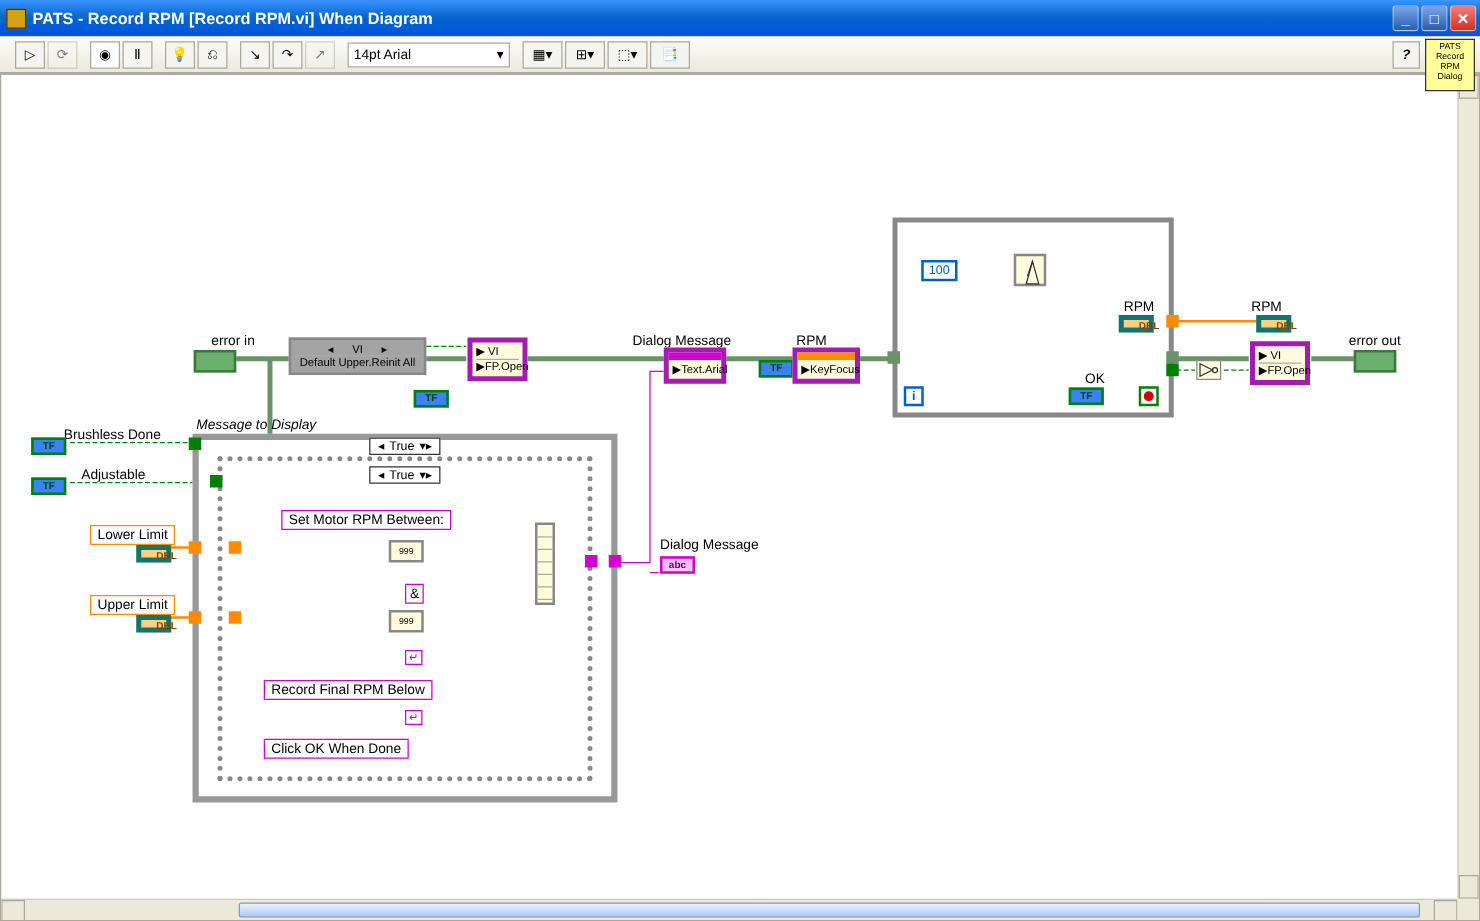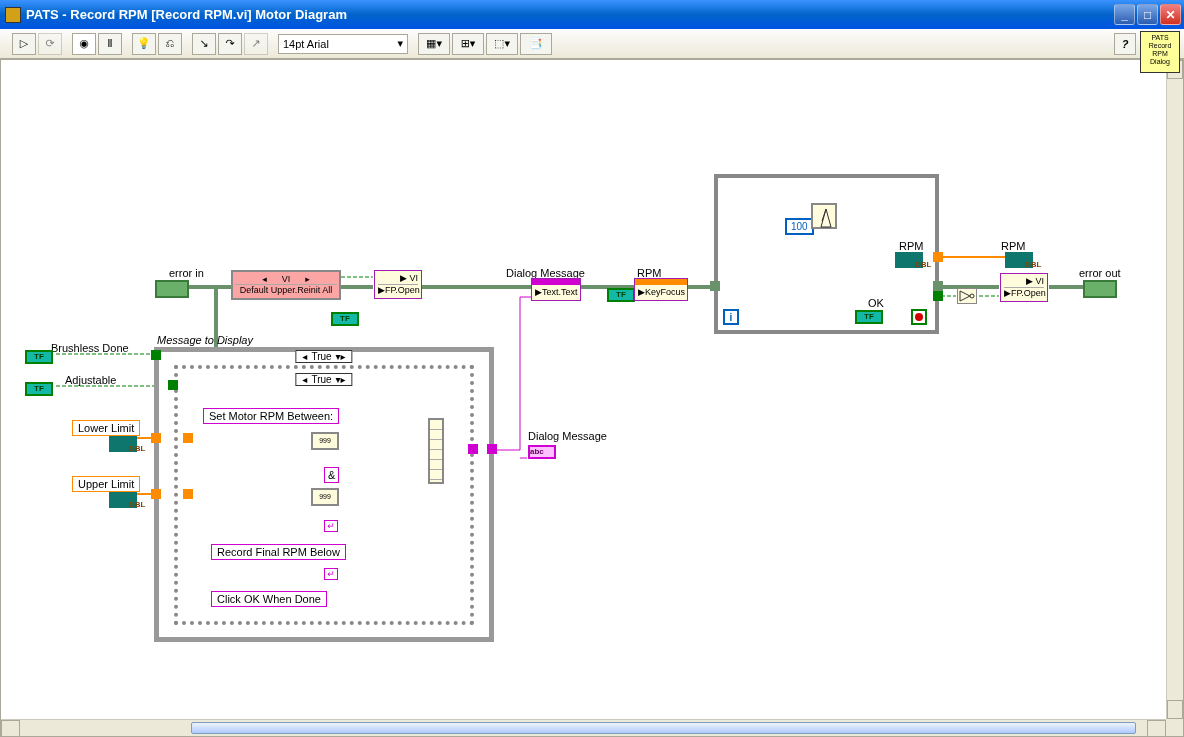--- a/index.html
+++ b/index.html
@@ -37,24 +37,24 @@
 .scrollbar-h { position: absolute; left: 0; right: 17px; bottom: 0; height: 17px; background: #ece9d8; border-top: 1px solid #cdcabb; }
 .scrollbar-h-thumb { position: absolute; left: 190px; right: 30px; top: 2px; bottom: 2px; background: linear-gradient(to bottom, #eef3fb, #aecaff); border: 1px solid #7b9ebd; border-radius: 2px; }
 .scrollbar-h::before { content:""; position:absolute; top:0; left:0; width:17px; height:17px; background:#ece9d8; border:1px solid #aca899;}
 .scrollbar-h::after { content:""; position:absolute; top:0; right:0; width:17px; height:17px; background:#ece9d8; border:1px solid #aca899;}
 .corner { position: absolute; right: 0; bottom: 0; width: 17px; height: 17px; background: #ece9d8; }
 
 .label { font-size: 11px; color: #000; position: absolute; white-space: nowrap; }
 .label-magenta-box { border: 1px solid #d000d0; background: #fff; padding: 1px 5px; color: #000; }
 
 .term-error { width: 34px; height: 18px; border: 2px solid #3a7a3a; background: #6ab06a; }
-.term-bool { width: 28px; height: 14px; border: 2px solid #008000; background: #14b8a6; font-size: 8px; text-align: center; line-height: 10px; font-weight: bold; color: #004000; }
-.term-dbl { width: 28px; height: 14px; border: 8px solid #0f766e; background: #ffd080; font-size: 8px; text-align: center; line-height: 10px; font-weight: bold; color: #804000; padding-left: 12px; }
-.node-cream { border: 2px solid #888; background: #fca5a5; position: absolute; }
-.node-prop { border: 1px solid #a21caf; background: #fffbdd; font-size: 9px; padding: 2px 3px; line-height: 11px; position: absolute; text-align: right; }
+.term-bool { width: 28px; height: 14px; border: 2px solid #008000; background: #3b82f6; font-size: 8px; text-align: center; line-height: 10px; font-weight: bold; color: #004000; }
+.term-dbl { width: 28px; height: 14px; border: 4px solid #0f766e; background: #ffd080; font-size: 8px; text-align: center; line-height: 10px; font-weight: bold; color: #804000; padding-left: 12px; }
+.node-cream { border: 2px solid #888; background: #a3a3a3; position: absolute; }
+.node-prop { border: 4px solid #a21caf; background: #fffbdd; font-size: 9px; padding: 2px 3px; line-height: 11px; position: absolute; }
 .case-struct { border: 5px solid #999; background: #fff; position: absolute; }
 .case-struct-inner { position: absolute; border: 4px dotted #888; }
 .case-header { position: absolute; top: -2px; left: 50%; transform: translateX(-50%); background: #fff; border: 1px solid #333; padding: 0 6px; font-size: 10px; display: flex; align-items: center; gap: 4px; }
 .while-loop { border: 4px solid #888; position: absolute; background: #fff; }
 .while-iter { position: absolute; bottom: 5px; left: 5px; width: 16px; height: 16px; border: 2px solid #0060c0; color: #0060c0; font-weight: bold; text-align: center; font-size: 10px; line-height: 14px; }
 .while-stop { position: absolute; bottom: 5px; right: 8px; width: 16px; height: 16px; border: 2px solid #008000; background: #fff; display: flex; align-items: center; justify-content: center; }
 .while-stop::after { content:""; width: 8px; height: 8px; background: #d00000; border-radius: 50%; }
 
 .const-box { border: 2px solid #0060c0; background: #fff; padding: 1px 4px; font-size: 10px; color: #0060c0; position: absolute; }
 .metro { width: 26px; height: 26px; border: 2px solid #888; background: #fffbdd; position: absolute; }
@@ -69,21 +69,21 @@
 .concat-node { border: 2px solid #888; background: #fffbdd; position: absolute; width: 16px; }
 .concat-row { height: 10px; border-bottom: 1px solid #aaa; }
 .subnode { width: 28px; height: 18px; border: 2px solid #888; background: #fffbdd; position: absolute; font-size: 8px; text-align: center; line-height: 14px; }
 </style>
 </head>
 <body>
 
 <div class="window">
   <div class="titlebar">
     <div class="titlebar-icon"></div>
-    <div class="titlebar-text">PATS - Record RPM [Record RPM.vi] Motor Diagram</div>
+    <div class="titlebar-text">PATS - Record RPM [Record RPM.vi] When Diagram</div>
     <div class="titlebar-btns">
       <div class="tb-btn tb-min">_</div>
       <div class="tb-btn tb-max">□</div>
       <div class="tb-btn tb-close">✕</div>
     </div>
   </div>
 
 
   <div class="toolbar-row">
     <div class="tdiv"></div>
@@ -160,35 +160,35 @@
 
       <div class="node-prop" style="left:373px; top:210px; width:48px;">
         <div style="border-bottom:1px solid #aaa;">▶ <span>VI</span></div>
         <div>▶<span>FP.Open</span></div>
       </div>
       <div class="term-bool" style="position:absolute; left:330px; top:252px;">TF</div>
 
       <div class="label" style="left:505px; top:207px;">Dialog Message</div>
       <div class="node-prop" style="left:530px; top:218px; width:50px;">
         <div style="height:6px; background:#d000d0; margin:-2px -3px 2px -3px;"></div>
-        <div>▶<span>Text.Text</span></div>
+        <div>▶<span>Text.Arial</span></div>
       </div>
 
       <div class="label" style="left:636px; top:207px;">RPM</div>
       <div class="term-bool" style="position:absolute; left:606px; top:228px;">TF</div>
       <div class="node-prop" style="left:633px; top:218px; width:54px;">
         <div style="height:6px; background:#ff8c00; margin:-2px -3px 2px -3px;"></div>
         <div>▶<span>KeyFocus</span></div>
       </div>
 
       <div class="while-loop" style="left:713px; top:114px; width:225px; height:160px;">
         <div class="while-iter">i</div>
         <div class="while-stop"></div>
       </div>
-      <div class="const-box" style="left:784px; top:148px;margin-top:10px;">100</div>
+      <div class="const-box" style="left:736px; top:148px;">100</div>
       <div class="metro" style="left:810px; top:143px;">
         <svg width="26" height="26">
             <path d="M8 22 L13 4 L18 22 Z" fill="none" stroke="#333"></path>
             <line x1="13" y1="4" x2="9" y2="16" stroke="#333"></line>
           </svg>
       </div>
       <div class="label" style="left:898px; top:180px;">RPM</div>
       <div class="term-dbl" style="position:absolute; left:894px; top:192px;">DBL</div>
       <div class="label" style="left:867px; top:237px;">OK</div>
       <div class="term-bool" style="position:absolute; left:854px; top:250px;">TF</div>
@@ -236,40 +236,40 @@
 
       <div style="position:absolute; left:150px; top:290px; width:10px; height:10px; background:#008000;"></div>
       <div style="position:absolute; left:167px; top:320px; width:10px; height:10px; background:#008000;"></div>
       <div style="position:absolute; left:150px; top:373px; width:10px; height:10px; background:#ff8c00;"></div>
       <div style="position:absolute; left:182px; top:373px; width:10px; height:10px; background:#ff8c00;"></div>
       <div style="position:absolute; left:150px; top:429px; width:10px; height:10px; background:#ff8c00;"></div>
       <div style="position:absolute; left:182px; top:429px; width:10px; height:10px; background:#ff8c00;"></div>
       <div style="position:absolute; left:467px; top:384px; width:10px; height:10px; background:#d000d0;"></div>
       <div style="position:absolute; left:486px; top:384px; width:10px; height:10px; background:#d000d0;"></div>
 
-      <div class="label label-magenta-box" style="left:202px; top:348px;">Set Motor RPM Between:</div>
+      <div class="label label-magenta-box" style="left:224px; top:348px;">Set Motor RPM Between:</div>
       <div class="subnode" style="left:310px; top:372px;"><span style="font-size:7px">999</span></div>
       <div class="label label-magenta-box" style="left:323px; top:407px; padding:1px 3px;">&amp;</div>
       <div class="subnode" style="left:310px; top:428px;"><span style="font-size:7px">999</span></div>
       <div style="position:absolute; left:323px; top:460px; width:14px; height:12px; border:1px solid #d000d0; background:#fff; font-size:9px; text-align:center; color:#d000d0;">↵</div>
       <div class="label label-magenta-box" style="left:210px; top:484px;">Record Final RPM Below</div>
       <div style="position:absolute; left:323px; top:508px; width:14px; height:12px; border:1px solid #d000d0; background:#fff; font-size:9px; text-align:center; color:#d000d0;">↵</div>
       <div class="label label-magenta-box" style="left:210px; top:531px;">Click OK When Done</div>
 
       <div class="concat-node" style="left:427px; top:358px; height:66px;">
         <div class="concat-row"></div>
           <div class="concat-row"></div>
           <div class="concat-row"></div>
         <div class="concat-row"></div>
           <div class="concat-row"></div>
           <div class="concat-row"></div>
       </div>
 
       <div class="label" style="left:527px; top:370px;">Dialog Message</div>
-      <div style="position:absolute; left:527px; top:385px; width:28px; height:14px; border:2px solid #d000d0; background:#ffc0ff; font-size:8px; text-align:left; line-height:10px; color:#600060; font-weight:bold;">abc</div>
+      <div style="position:absolute; left:527px; top:385px; width:28px; height:14px; border:2px solid #d000d0; background:#ffc0ff; font-size:8px; text-align:center; line-height:10px; color:#600060; font-weight:bold;">abc</div>
 
     </div>
     <div class="scrollbar-v"></div>
     <div class="scrollbar-h">
         <div class="scrollbar-h-thumb"></div>
       </div>
     <div class="corner"></div>
   </div>
 </div>
 

